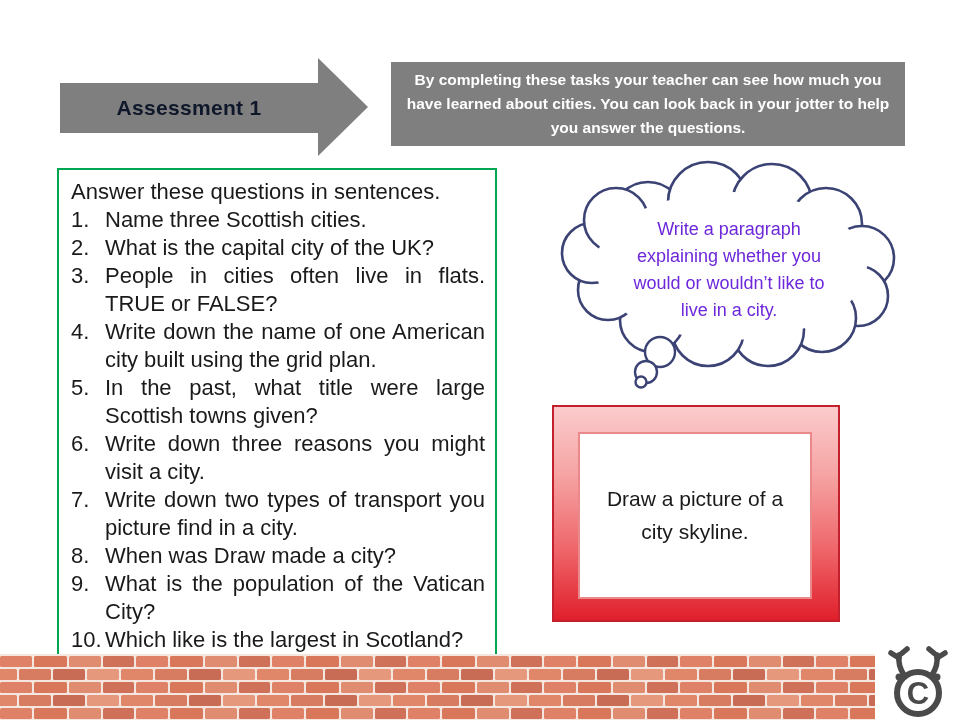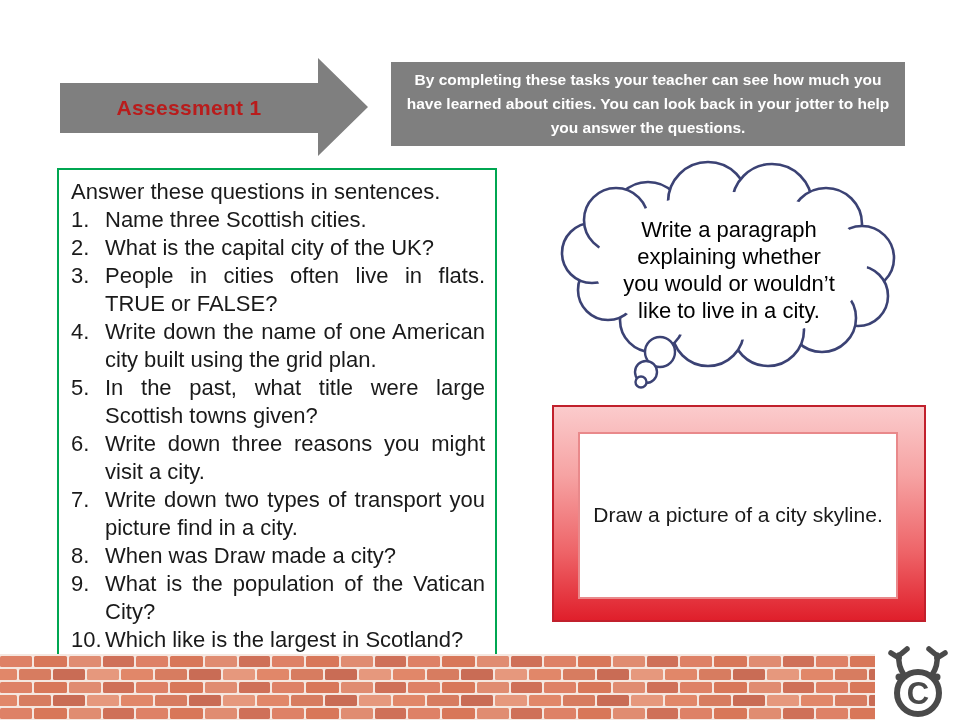--- a/index.html
+++ b/index.html
@@ -5,21 +5,21 @@
   html,body{margin:0;padding:0;background:#fff;}
   .slide{
     position:relative;width:960px;height:720px;background:#ffffff;overflow:hidden;
     font-family:"Liberation Sans",sans-serif;
   }
   
   .arrow-svg{position:absolute;left:0;top:0;}
   .arrow-label{
     position:absolute;left:60px;top:82px;width:258px;height:51px;
     display:flex;align-items:center;justify-content:center;
-    color:#b91c1c;font-size:21px;font-weight:bold;letter-spacing:.3px;
+    color:#0f172a;font-size:21px;font-weight:bold;letter-spacing:.3px;
   }
   
   .instruction-box{
     position:absolute;left:391px;top:62px;width:514px;height:84px;
     background:#7f7f7f;color:#ffffff;font-weight:bold;font-size:15.5px;
     line-height:1.55;text-align:center;display:flex;align-items:center;justify-content:center;
     box-sizing:border-box;padding:8px 12px;
   }
   
   .questions-box{
@@ -30,25 +30,25 @@
   }
   .q-intro{margin:0 0 0 0;}
   .q-list{margin:0;padding:0;list-style:none;}
   .q-item{display:flex;}
   .q-num{width:34px;flex:0 0 34px;}
   .q-text{flex:1;text-align:justify;}
   
   .cloud-svg{position:absolute;left:540px;top:158px;}
   .cloud-text{
     position:absolute;left:620px;top:216px;width:218px;
-    text-align:center;color:#000000;font-size:22px;line-height:27px;
+    text-align:center;color:#6d28d9;font-size:18px;line-height:27px;
   }
   
   .red-frame{
-    position:absolute;left:552px;top:405px;width:374px;height:217px;
+    position:absolute;left:552px;top:405px;width:288px;height:217px;
     box-sizing:border-box;border:2px solid #c1202c;
     background:linear-gradient(180deg,#fbcbcc 0%,#f6a3a3 32%,#ee6468 68%,#e01f2b 100%);
   }
   .red-frame-inner{
     position:absolute;left:24px;top:25px;right:26px;bottom:21px;
     background:#ffffff;border:2px solid #e9898b;
     display:flex;align-items:center;justify-content:center;text-align:center;
     color:#1a1a1a;font-size:21px;line-height:1.55;padding:0 12px;
   }
   

